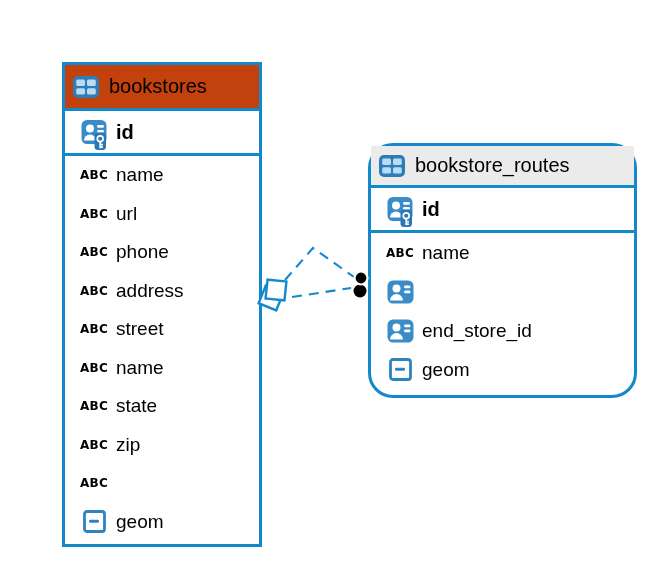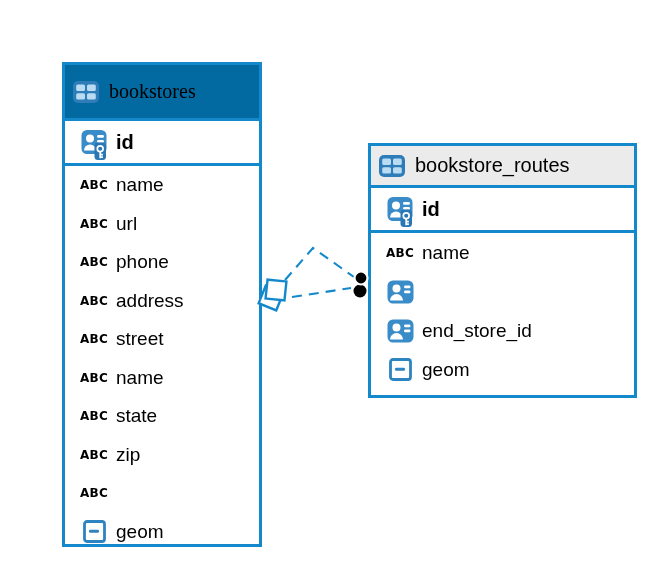--- a/index.html
+++ b/index.html
@@ -22,25 +22,25 @@
   .pk-row { border-bottom:3px solid #1389CB; }
   .pk-row .col-label { font-weight:bold; font-size:20px; }
   .col-label { font-size:19px; color:#000; white-space:nowrap; }
   .icon { width:30px; min-width:30px; display:flex; align-items:center; justify-content:center; }
   .abc {
     font-family:"DejaVu Sans", sans-serif;
     font-weight:800; font-size:12px; letter-spacing:0.3px; color:#000000;
   }
   
   .tbl-bookstores { left:62px; top:62px; width:200px; height:485px; }
-  .tbl-bookstores .tbl-hdr { height:56px; background:#0369a1;font-family:Liberation Serif, serif; }
+  .tbl-bookstores .tbl-hdr { height:46px; background:#c2410c; }
   .tbl-bookstores .pk-row { height:45px; }
   .tbl-bookstores .col-row { height:38.5px; }
   
-  .tbl-routes { left:368px; top:143px; width:269px; height:255px; }
+  .tbl-routes { left:368px; top:143px; width:269px; height:255px;border-radius:25px; }
   .tbl-routes .tbl-hdr { height:42px; background:#EBEBEB; }
   .tbl-routes .pk-row { height:45px; }
   .tbl-routes .col-row { height:39px; }
   
   .overlay { position:absolute; left:0; top:0; z-index:5; pointer-events:none; }
 </style>
 </head>
 <body>
 
 <div class="tbl tbl-bookstores">

